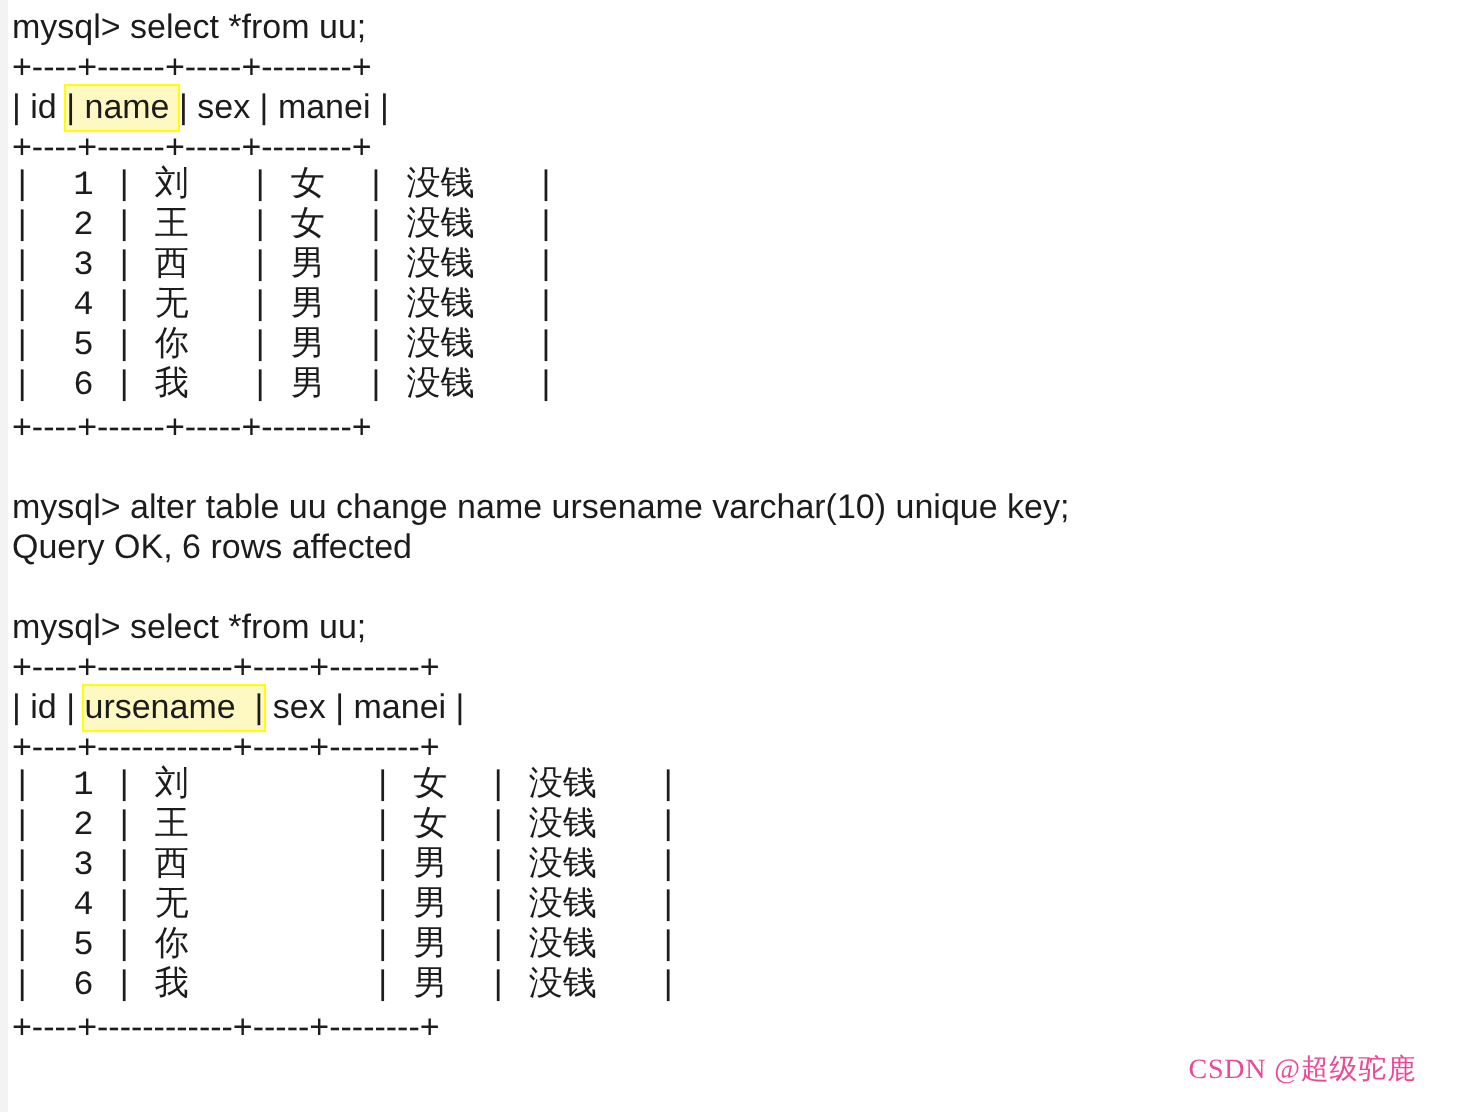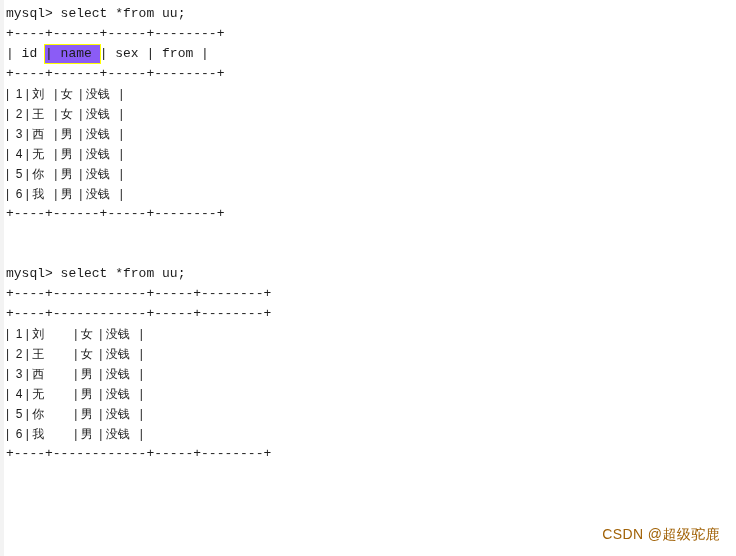--- a/index.html
+++ b/index.html
@@ -30,89 +30,92 @@
     left: 0;
     top: 0;
     width: 4px;
     height: 556px;
     background: #f3f3f3;
     pointer-events: none;
   }
   .console-line {
     display: block;
     white-space: pre;
-    font-family: Liberation Mono, monospace;
-    font-size: 13px;
+    font-family: Liberation Sans, sans-serif;
+    font-size: 17px;
     line-height: 20px;
     color: #1c1c1c;
     letter-spacing: 0px;
     padding-left: 6px;
     height: 20px;
   }
   .console-line.blank {
     color: transparent;
   }
   .cjk {
-    font-family: Liberation Sans, sans-serif;
-    font-size: 12px;
+    font-family: Liberation Mono, monospace;
+    font-size: 17px;
   }
   .hl {
-    background: #8b5cf6;
+    background: #fef9c3;
     color: #1c1c1c;
     padding: 1px 0 2px 0;
     box-shadow: 0 0 0 1px #ffff00;
   }
   #watermark {
     position: absolute;
-    right: 16px;
+    right: 28px;
     bottom: 12px;
-    font-family: Liberation Sans, sans-serif;
+    font-family: Liberation Serif, serif;
     font-size: 14px;
-    color: #a16207;
+    color: #ec4899;
     letter-spacing: 0.4px;
     user-select: none;
     pointer-events: none;
     white-space: pre;
   }
 </style>
 </head>
 <body>
 
 <div id="terminal">
   <div class="left-gutter"></div>
 
   <div class="console-line"><span>mysql&gt; select *from uu;</span></div>
 
   <div class="console-line"><span>+----+------+-----+--------+</span></div>
 
-  <div class="console-line"><span>| id </span><span class="hl">| name </span><span>| sex | from |</span></div>
+  <div class="console-line"><span>| id </span><span class="hl">| name </span><span>| sex | manei |</span></div>
 
   <div class="console-line"><span>+----+------+-----+--------+</span></div>
 
   <div class="console-line cjk"><span>|  1 | 刘   | 女  | 没钱   |</span></div>
   <div class="console-line cjk"><span>|  2 | 王   | 女  | 没钱   |</span></div>
   <div class="console-line cjk"><span>|  3 | 西   | 男  | 没钱   |</span></div>
   <div class="console-line cjk"><span>|  4 | 无   | 男  | 没钱   |</span></div>
   <div class="console-line cjk"><span>|  5 | 你   | 男  | 没钱   |</span></div>
   <div class="console-line cjk"><span>|  6 | 我   | 男  | 没钱   |</span></div>
 
   <div class="console-line"><span>+----+------+-----+--------+</span></div>
 
 
   <div class="console-line blank"><span> </span></div>
 
+  <div class="console-line"><span>mysql&gt; alter table uu change name ursename varchar(10) unique key;</span></div>
 
+  <div class="console-line"><span>Query OK, 6 rows affected</span></div>
 
 
   <div class="console-line blank"><span> </span></div>
 
   <div class="console-line"><span>mysql&gt; select *from uu;</span></div>
 
   <div class="console-line"><span>+----+------------+-----+--------+</span></div>
 
+  <div class="console-line"><span>| id | </span><span class="hl">ursename  |</span><span> sex | manei |</span></div>
 
   <div class="console-line"><span>+----+------------+-----+--------+</span></div>
 
   <div class="console-line cjk"><span>|  1 | 刘         | 女  | 没钱   |</span></div>
   <div class="console-line cjk"><span>|  2 | 王         | 女  | 没钱   |</span></div>
   <div class="console-line cjk"><span>|  3 | 西         | 男  | 没钱   |</span></div>
   <div class="console-line cjk"><span>|  4 | 无         | 男  | 没钱   |</span></div>
   <div class="console-line cjk"><span>|  5 | 你         | 男  | 没钱   |</span></div>
   <div class="console-line cjk"><span>|  6 | 我         | 男  | 没钱   |</span></div>
 

